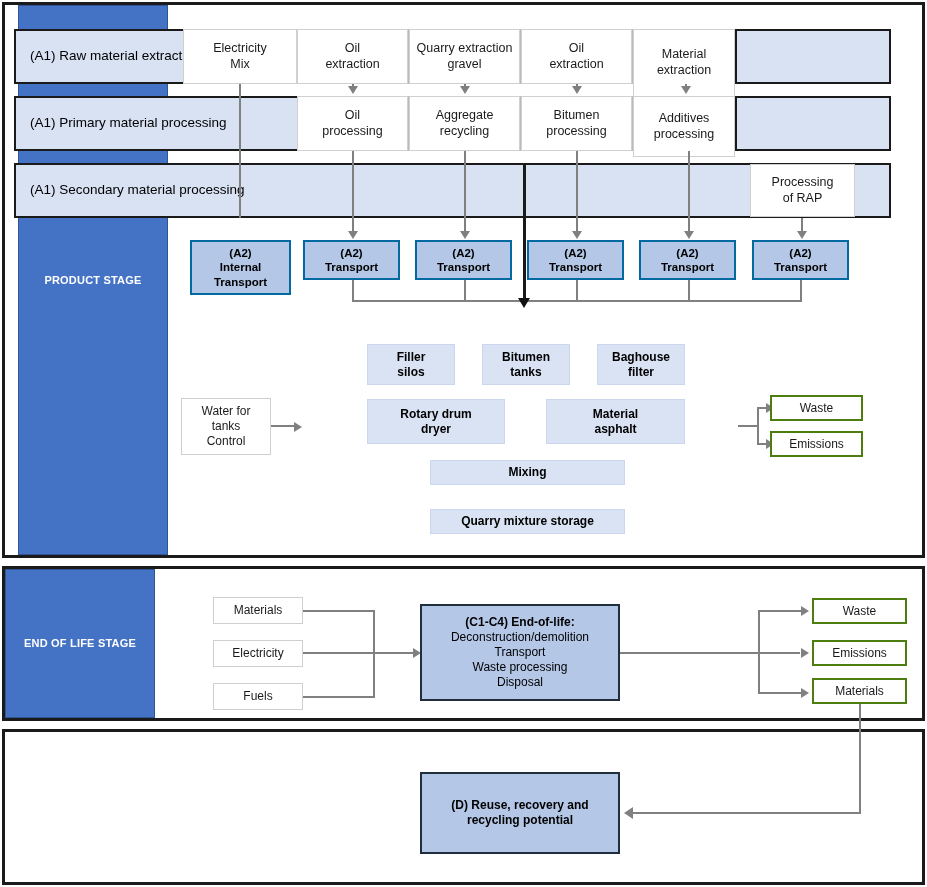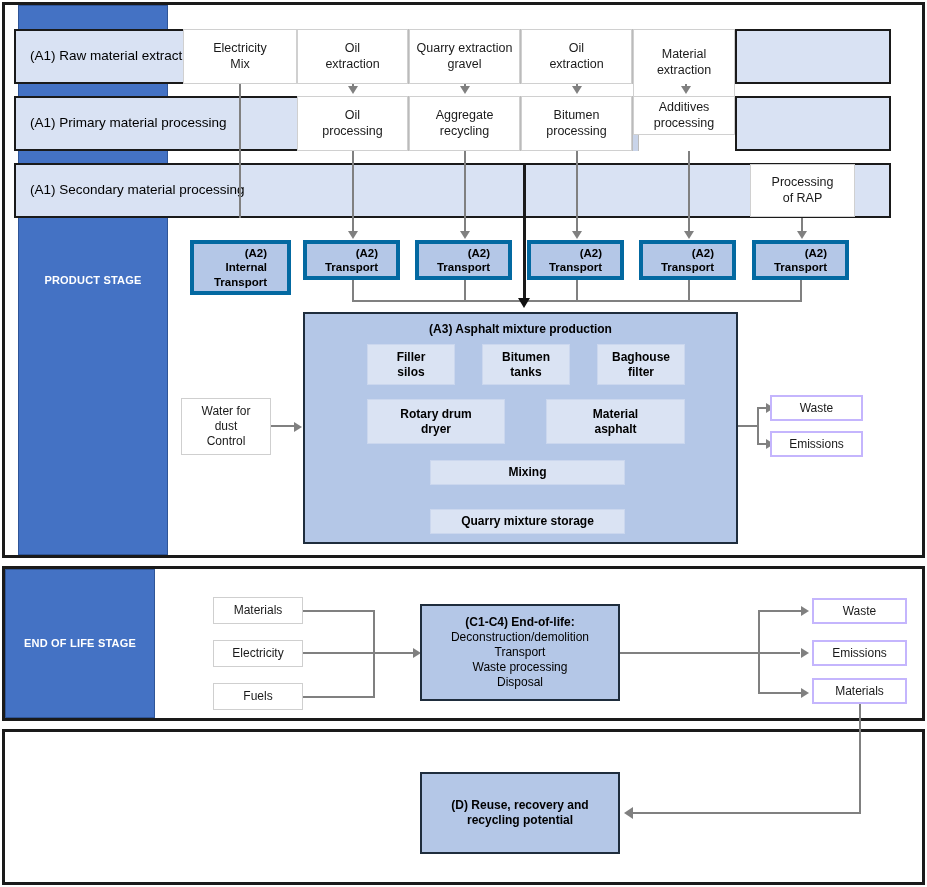--- a/index.html
+++ b/index.html
@@ -73,26 +73,25 @@
   .chip-sep{
     position:absolute;
     width:5px;
     background:#C9D4E9;
     border-left:1px solid #BBBBBB;
     border-right:1px solid #BBBBBB;
   }
   
   .transport{
     background:#B4C7E7;
-    border:4px solid #0369a1;
+    border:2px solid #0369a1;
     font-size:11.5px;
     font-weight:bold;
     color:#000;
     flex-direction:column;
-    text-align:right;
   }
   
   .a3block{
     background:#B4C7E7;
     border:2px solid #1F2D3D;
   }
   .a3title{
     position:absolute;
     left:0; right:0; top:8px;
     text-align:center;
@@ -105,21 +104,21 @@
     border:1px solid #CBD7EE;
     font-size:12px;
     font-weight:bold;
     color:#000;
     flex-direction:column;
     margin-left:8px;
   }
   
   .yellow{
     background:#ffffff;
-    border:2px solid #c4b5fd;
+    border:2px solid #4d7c0f;
     font-size:12px;
     color:#1a1a1a;
   }
   
   .greybox{
     background:#ffffff;
     border:1.5px solid #CFCFCF;
     font-size:12px;
     color:#1a1a1a;
     flex-direction:column;
@@ -209,21 +208,21 @@
   <div class="chip-sep" style="left:408px;top:96px;height:55px;"></div>
   <div class="chip-sep" style="left:520px;top:96px;height:55px;"></div>
   <div class="chip-sep" style="left:632px;top:96px;height:55px;"></div>
 
   <div class="box chip multiline" style="left:297px;top:96px;width:111px;height:55px;">Oil
 processing</div>
   <div class="box chip multiline" style="left:409px;top:96px;width:111px;height:55px;">Aggregate
 recycling</div>
   <div class="box chip multiline" style="left:521px;top:96px;width:111px;height:55px;">Bitumen
 processing</div>
-  <div class="box chip multiline" style="left:633px;top:96px;width:102px;height:39px;">Additives
+  <div class="box chip multiline" style="left:633px;top:96px;width:102px;height:61px;">Additives
 processing</div>
 
   <div class="box band" style="left:14px;top:163px;width:877px;height:55px;">
     <span class="multiline">(A1) Secondary material processing</span>
   </div>
   <div class="box chip multiline" style="left:750px;top:164px;width:105px;height:53px;">Processing
 of RAP</div>
 
   <div class="ln ln-v" style="left:239px;top:84px;height:134px;"></div>
 
@@ -264,39 +263,36 @@
   <div class="ln ln-v" style="left:352px;top:280px;height:22px;"></div>
   <div class="ln ln-v" style="left:464px;top:280px;height:22px;"></div>
   <div class="ln ln-v" style="left:576px;top:280px;height:22px;"></div>
   <div class="ln ln-v" style="left:688px;top:280px;height:22px;"></div>
   <div class="ln ln-v" style="left:800px;top:280px;height:22px;"></div>
   <div class="ln ln-h" style="left:352px;top:300px;width:450px;"></div>
 
   <div class="ln ln-v ln-dark" style="left:523px;top:163px;width:3px;height:140px;"></div>
   <div class="arrow-d dark" style="left:518px;top:298px;"></div>
 
-  <div class="box a3block" style="left:303px;top:312px;width:435px;height:232px;">
-    <span class="a3title">(A3) Asphalt mixture production</span>
-  </div>
 
   <div class="box inner multiline" style="left:359px;top:344px;width:88px;height:41px;">Filler
 silos</div>
   <div class="box inner multiline" style="left:474px;top:344px;width:88px;height:41px;">Bitumen
 tanks</div>
   <div class="box inner multiline" style="left:359px;top:399px;width:138px;height:45px;">Rotary drum
 dryer</div>
   <div class="box inner multiline" style="left:589px;top:344px;width:88px;height:41px;">Baghouse
 filter</div>
   <div class="box inner multiline" style="left:538px;top:399px;width:139px;height:45px;">Material
 asphalt</div>
   <div class="box inner multiline" style="left:422px;top:460px;width:195px;height:25px;">Mixing</div>
   <div class="box inner multiline" style="left:422px;top:509px;width:195px;height:25px;">Quarry mixture storage</div>
 
   <div class="box greybox multiline" style="left:181px;top:398px;width:90px;height:57px;">Water for
-dust
+tanks
 Control</div>
   <div class="ln ln-h" style="left:271px;top:425px;width:24px;"></div>
   <div class="arrow-r" style="left:294px;top:422px;"></div>
 
   <div class="ln ln-h" style="left:738px;top:425px;width:20px;"></div>
   <div class="ln ln-v" style="left:757px;top:408px;height:36px;"></div>
   <div class="ln ln-h" style="left:757px;top:407px;width:12px;"></div>
   <div class="arrow-r" style="left:766px;top:403px;"></div>
   <div class="ln ln-h" style="left:757px;top:443px;width:12px;"></div>
   <div class="arrow-r" style="left:766px;top:439px;"></div>

